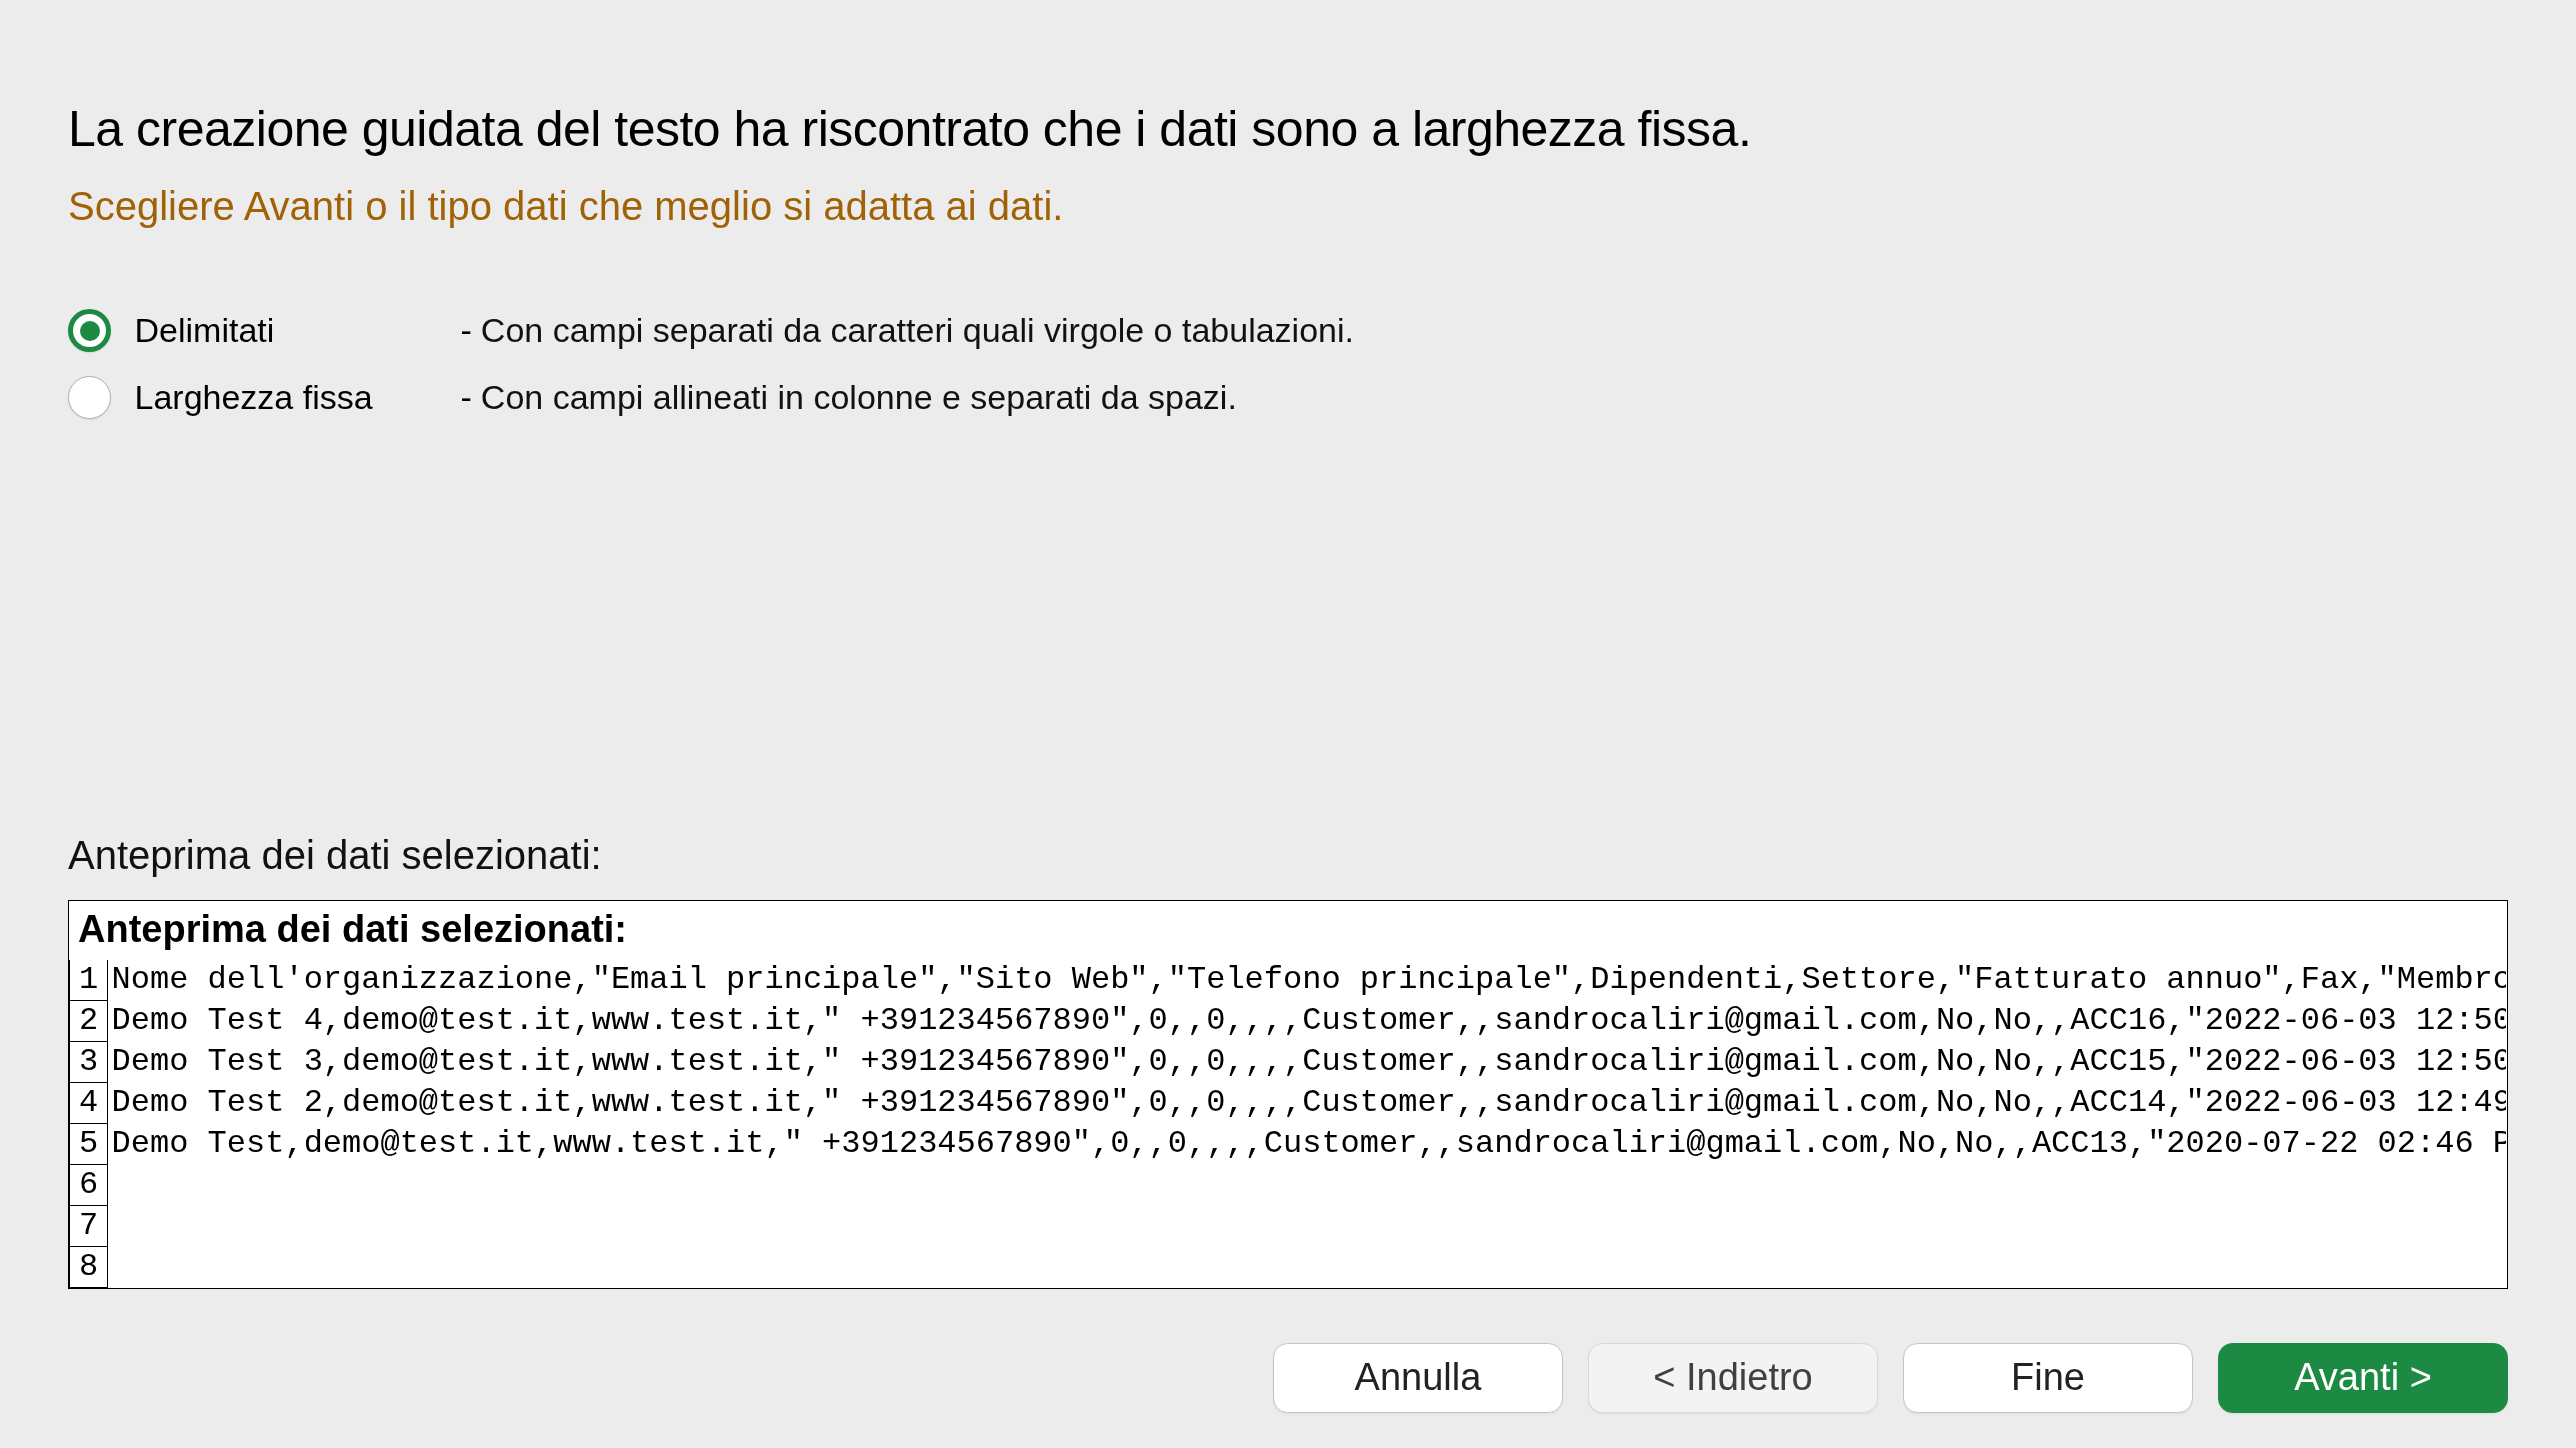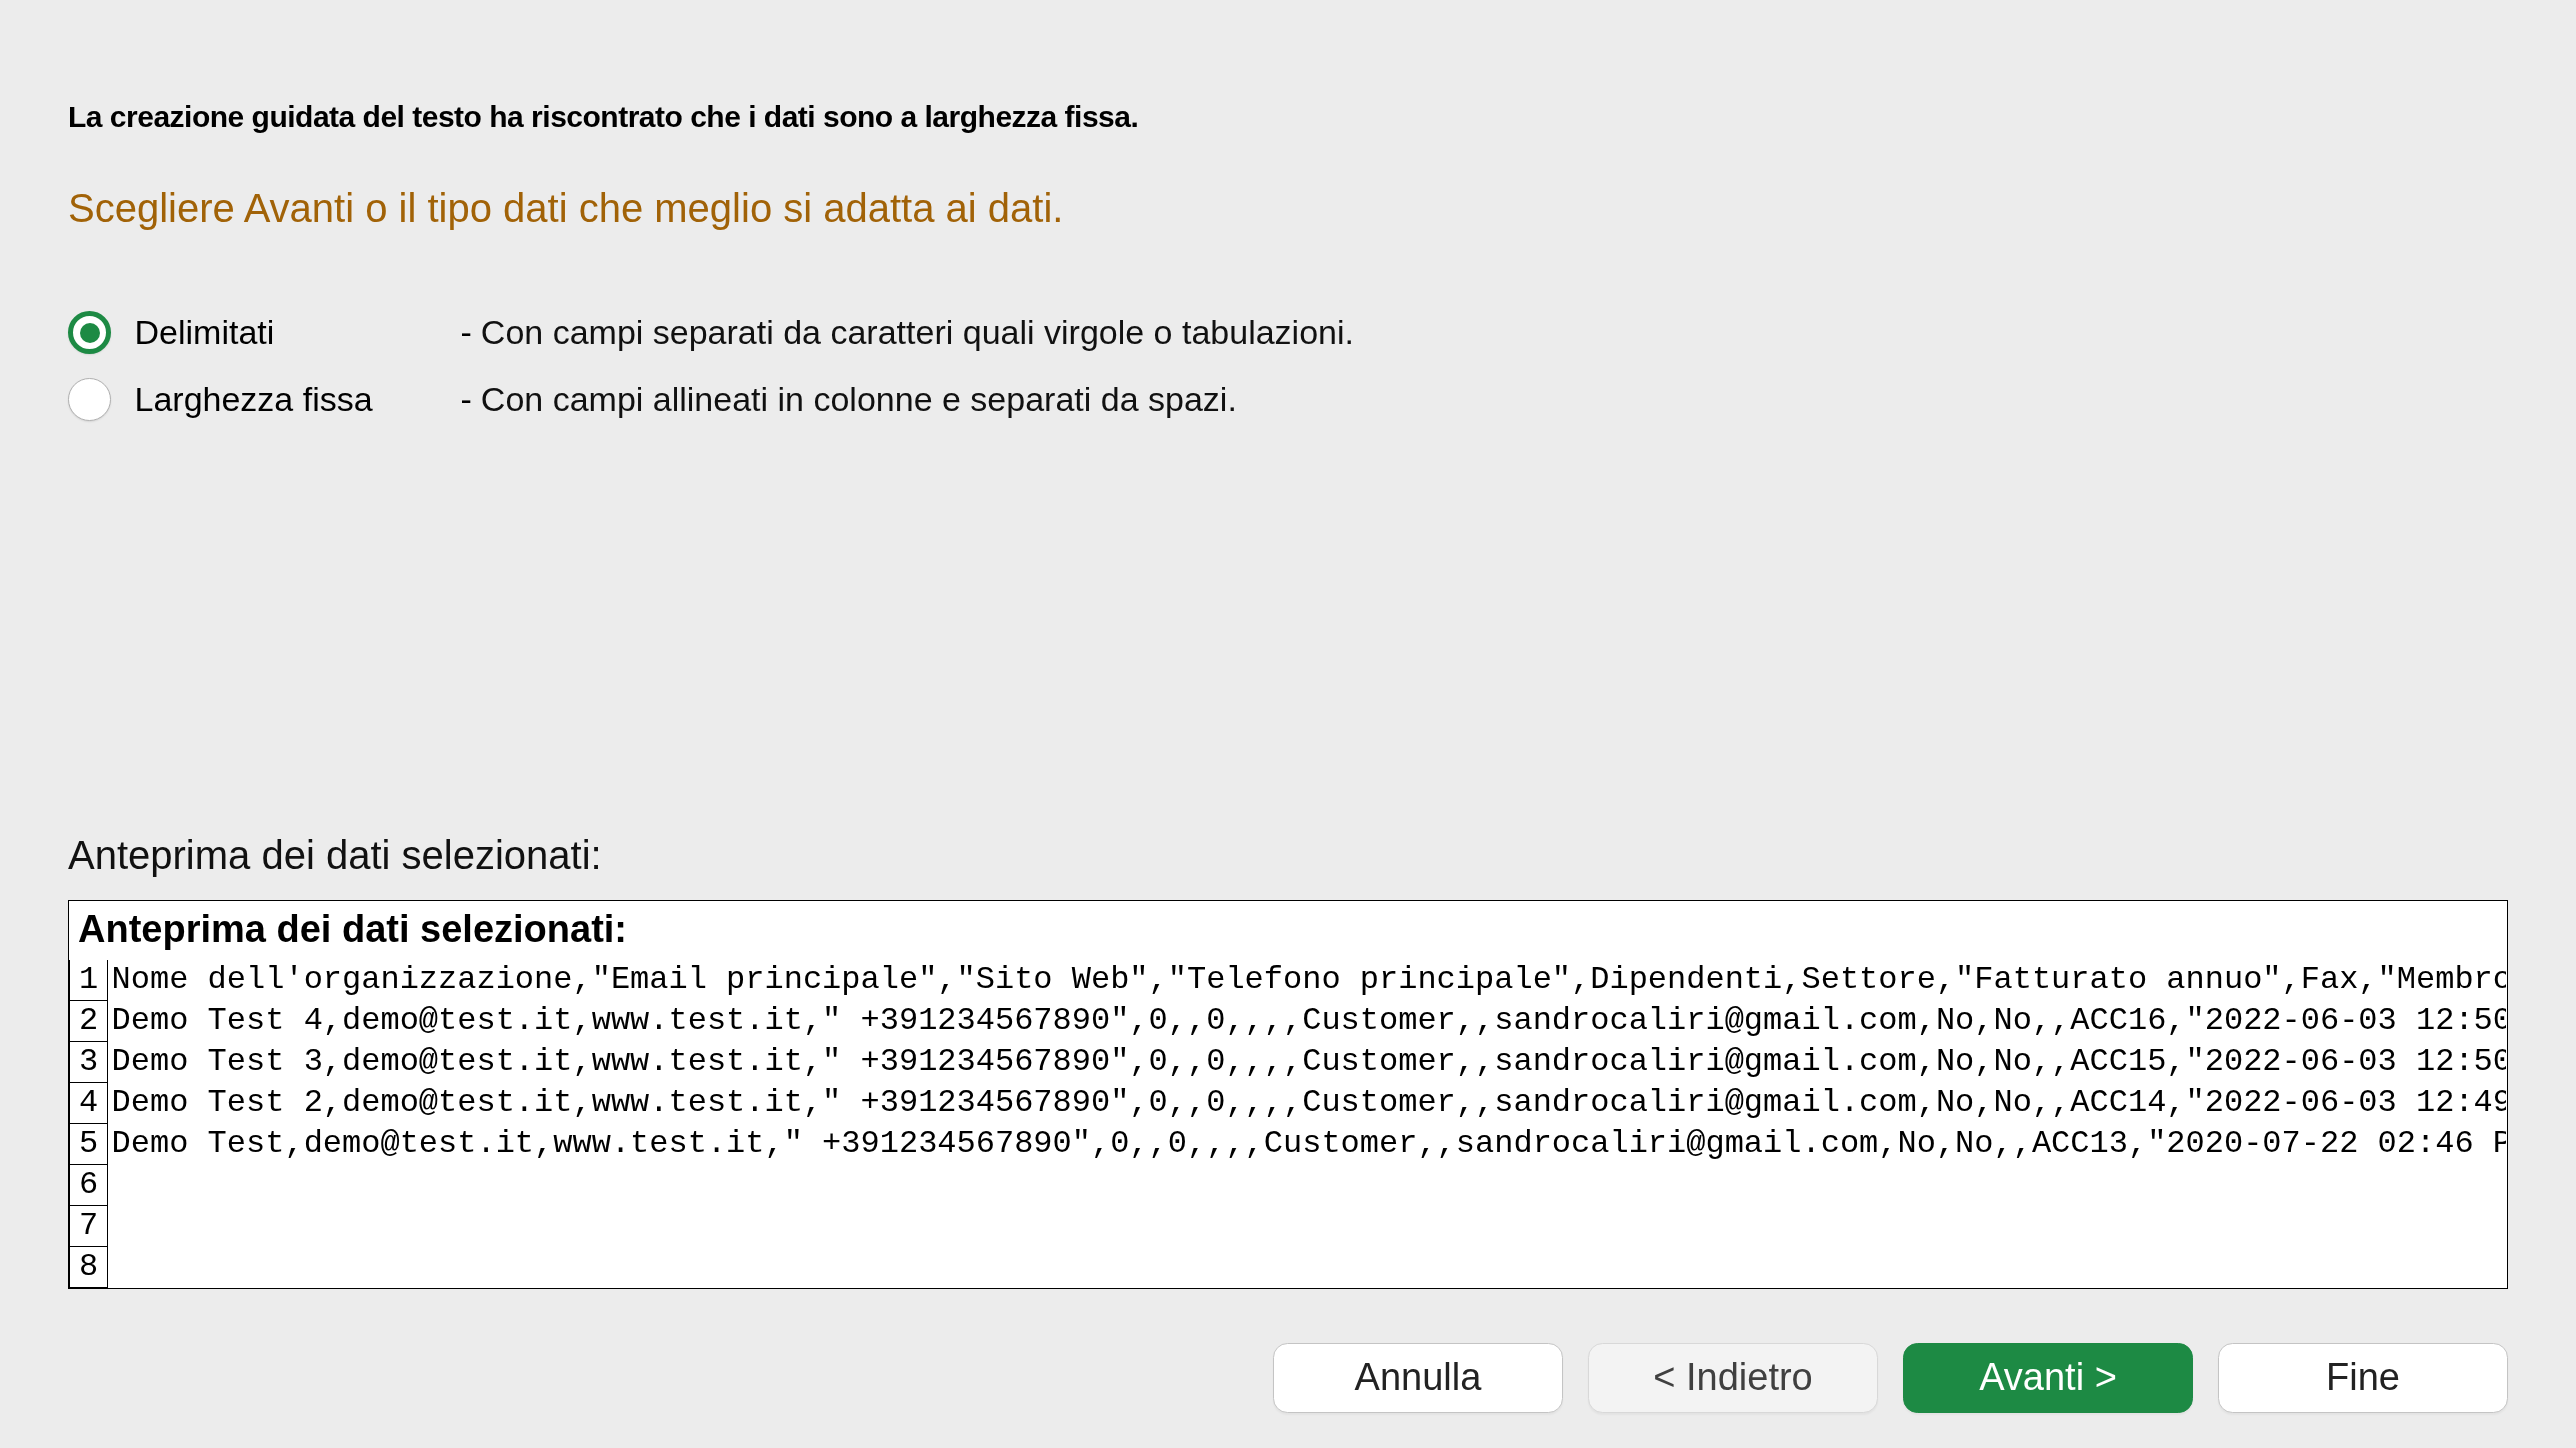--- a/index.html
+++ b/index.html
@@ -12,23 +12,23 @@
       font-family: -apple-system, BlinkMacSystemFont, "Segoe UI", Helvetica, Arial, sans-serif;
       background: #ececec;
       width: 2576px;
       height: 1449px;
       padding: 100px 68px 36px 68px;
       position: relative;
       color: #000;
     }
 
     .heading {
-      font-size: 30px;
-      font-weight: 700;
-      margin-bottom: 52px;
+      font-size: 50px;
+      font-weight: 400;
+      margin-bottom: 26px;
       letter-spacing: -0.5px;
     }
 
     .subheading {
       font-size: 40px;
       font-weight: 400;
       margin-bottom: 80px;
       color: #a16207;
     }
 
@@ -247,16 +247,16 @@
             <td class="rowdata"></td>
           </tr>
         </tbody>
     </table>
   </div>
 </div>
 
 <div class="button-row">
   <div class="btn">Annulla</div>
   <div class="btn disabled">&lt; Indietro</div>
+  <div class="btn">Fine</div>
   <div class="btn primary">Avanti &gt;</div>
-  <div class="btn">Fine</div>
 </div>
 
 
 </body></html>

